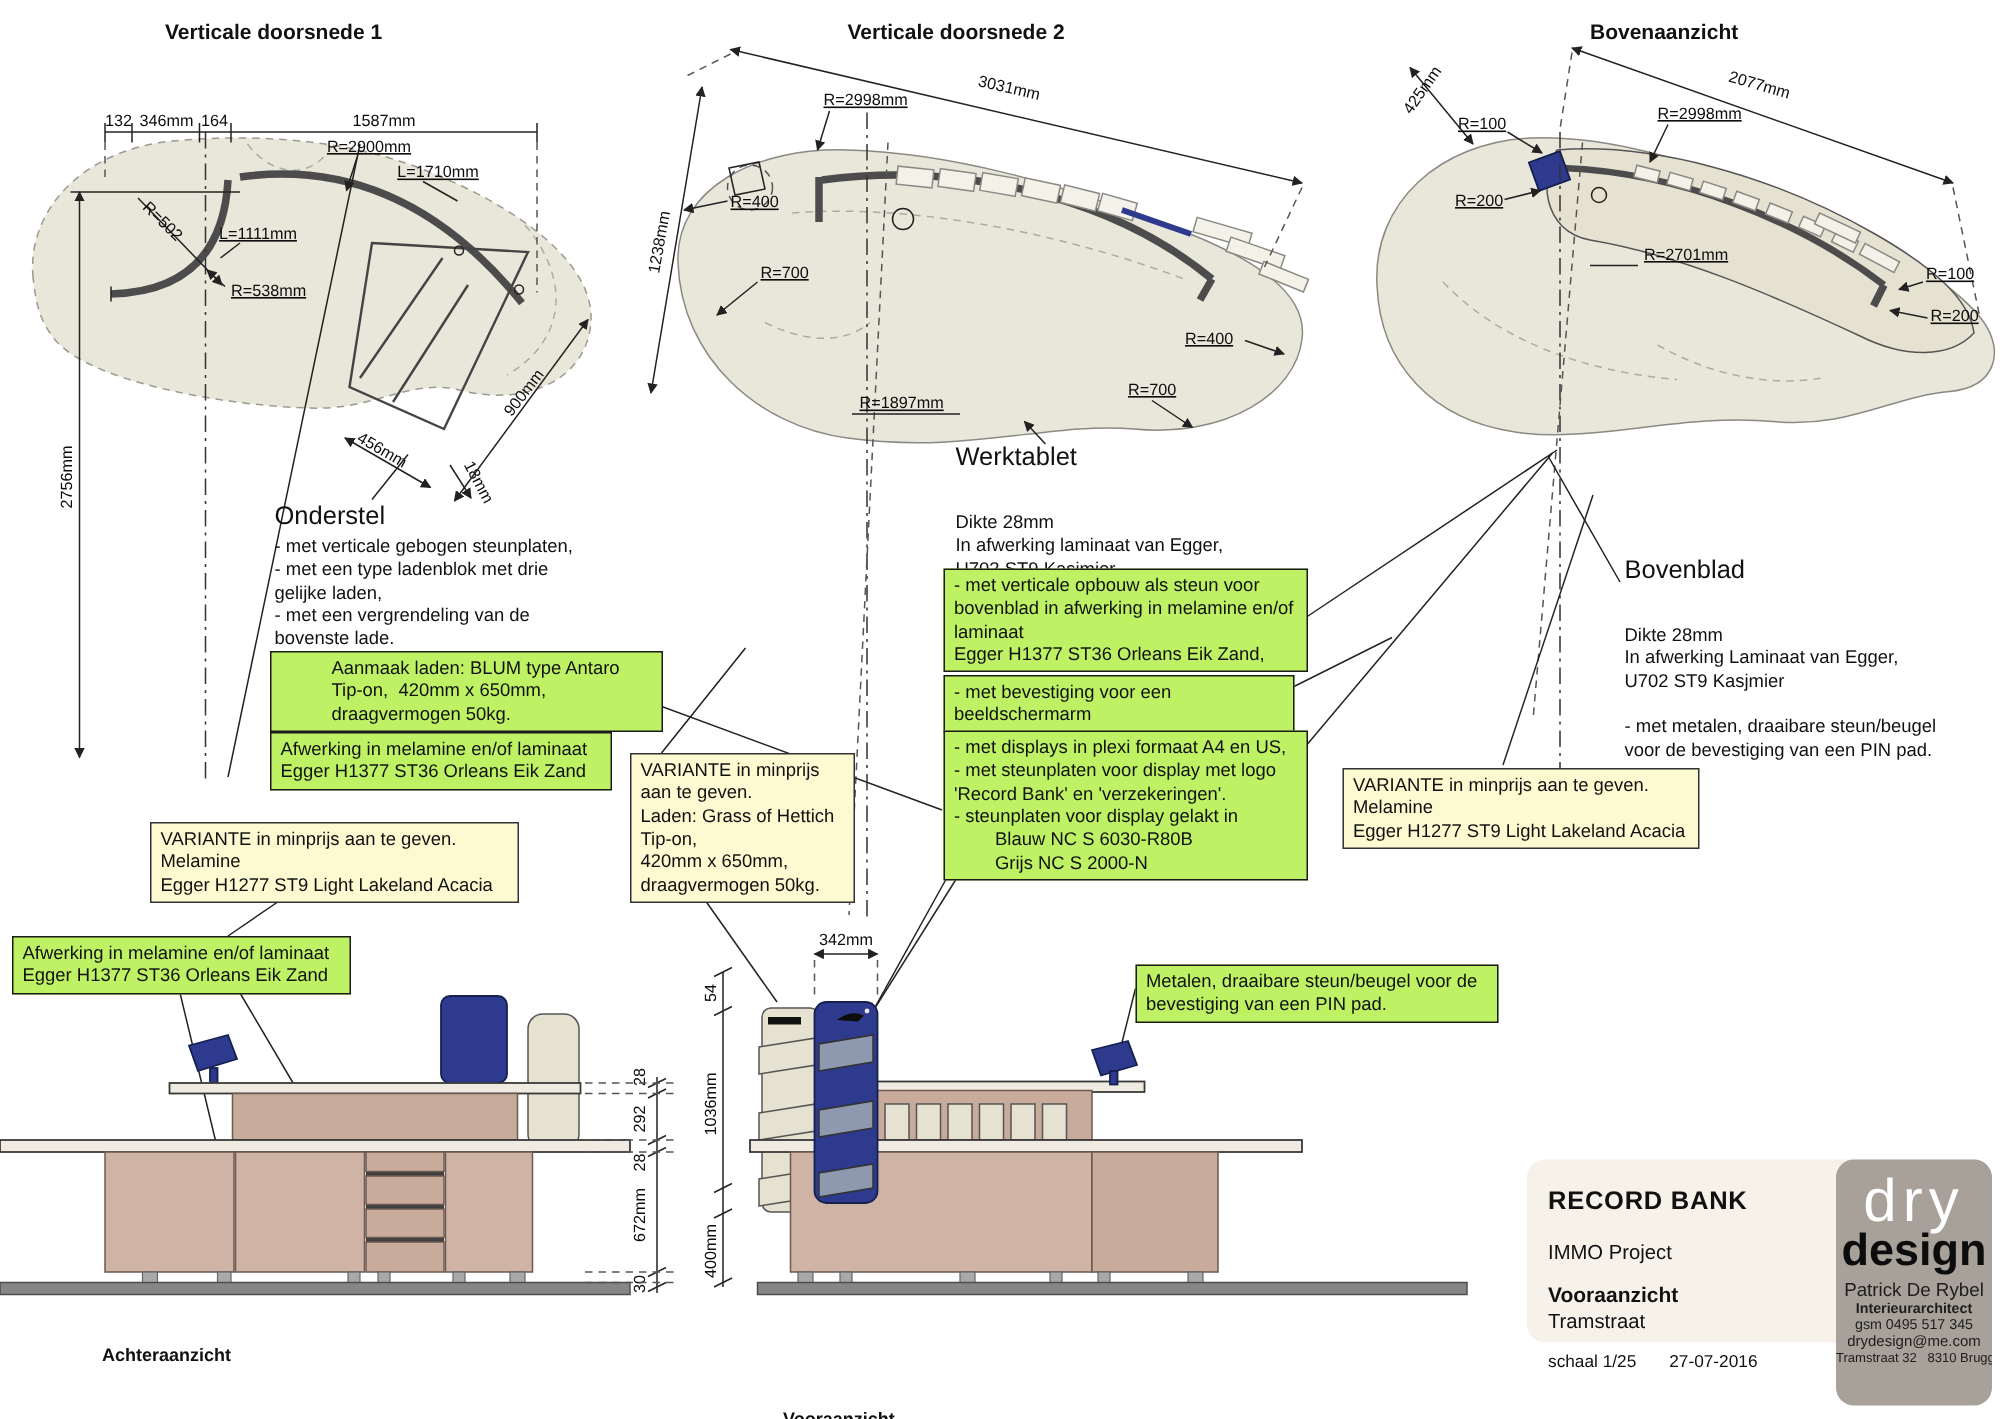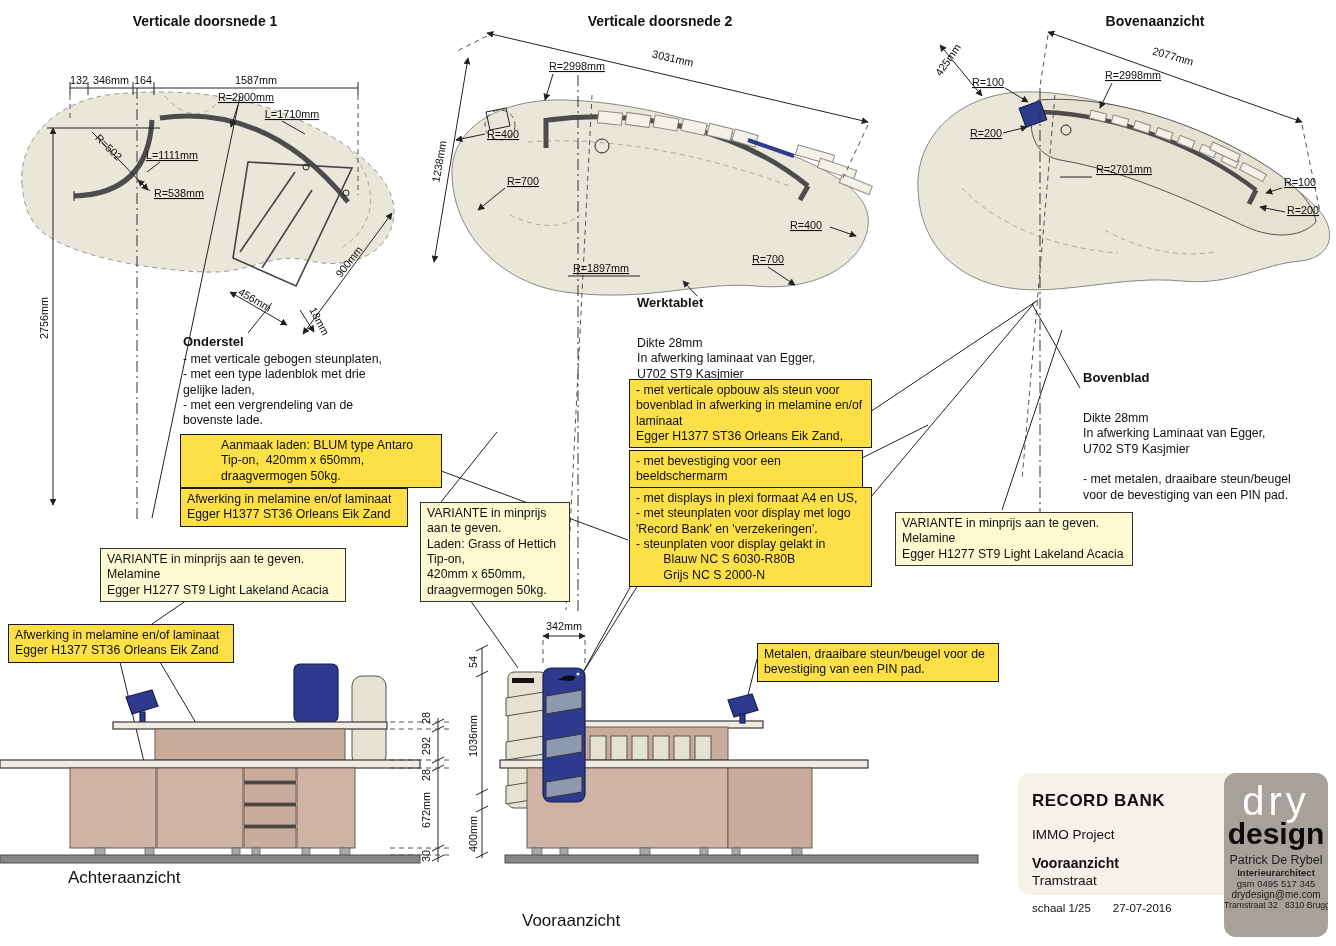--- a/index.html
+++ b/index.html
@@ -1,25 +1,25 @@
 <!DOCTYPE html>
 <html><head>
 <meta charset="utf-8">
 <style>
   html,body{margin:0;padding:0;background:#ffffff;}
   #page{position:relative;width:1336px;height:946px;background:#fff;overflow:hidden;
         font-family:"Liberation Sans",sans-serif;color:#111;}
   #draw{position:absolute;left:0;top:0;z-index:1;}
   .ov{position:absolute;z-index:2;}
-  .vtitle{font-size:14px;font-weight:bold;text-align:center;}
-  .slabel{font-size:17px;font-weight:normal;}
-  .note-h{font-size:13px;font-weight:bold;}
+  .vtitle{font-size:14px;font-weight:bold;}
+  .slabel{font-size:12px;font-weight:bold;margin-top:28px;}
+  .note-h{font-size:17px;font-weight:normal;}
   .note-b{font-size:12.3px;line-height:1.25;white-space:pre-wrap;margin-top:3px;}
   .note-b.gap{margin-top:26px;}
-  .callout{background:#fde047;border:1.4px solid #1a1a1a;padding:3px 6px;
+  .callout{background:#bef264;border:1.4px solid #1a1a1a;padding:3px 6px;
            font-size:12.3px;line-height:1.25;white-space:pre-wrap;}
   .variant{background:#fdf9d0;border:1px solid #333;padding:3px 6px;
            font-size:12.3px;line-height:1.25;white-space:pre-wrap;}
   
   .tblock{left:1018px;top:773px;width:310px;height:122px;background:#f6f1e9;
           border-radius:12px;}
   .tb-client{position:absolute;left:14px;top:18px;font-size:17px;font-weight:bold;letter-spacing:.5px;}
   .tb-project{position:absolute;left:14px;top:54px;font-size:13.5px;}
   .tb-subject{position:absolute;left:14px;top:82px;font-size:14px;font-weight:bold;}
   .tb-doctype{position:absolute;left:14px;top:100px;font-size:13.5px;}

